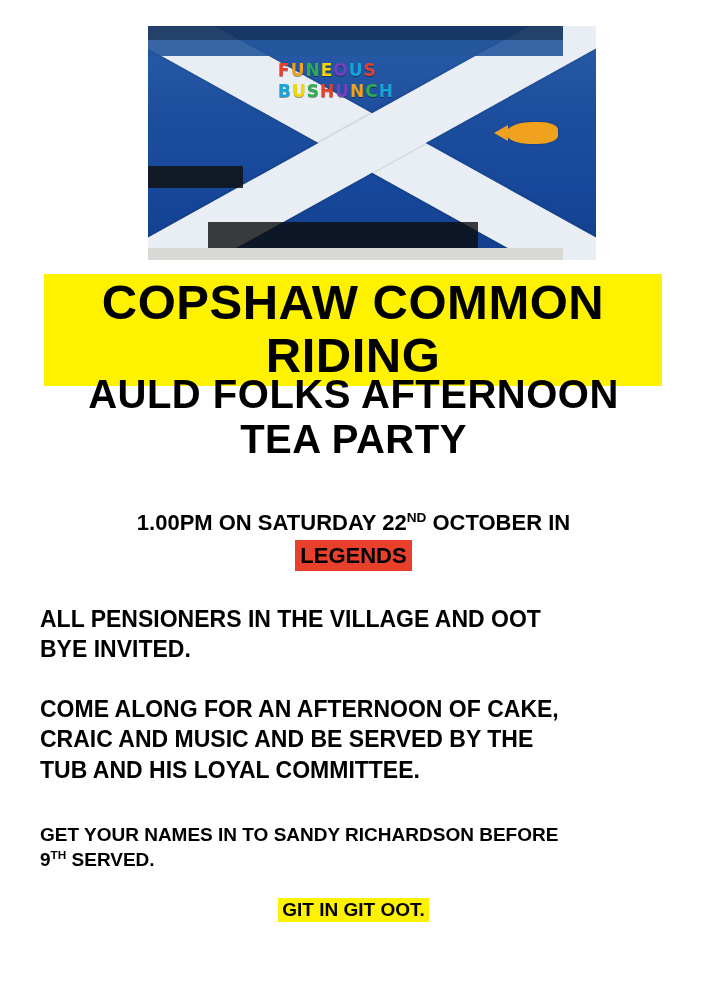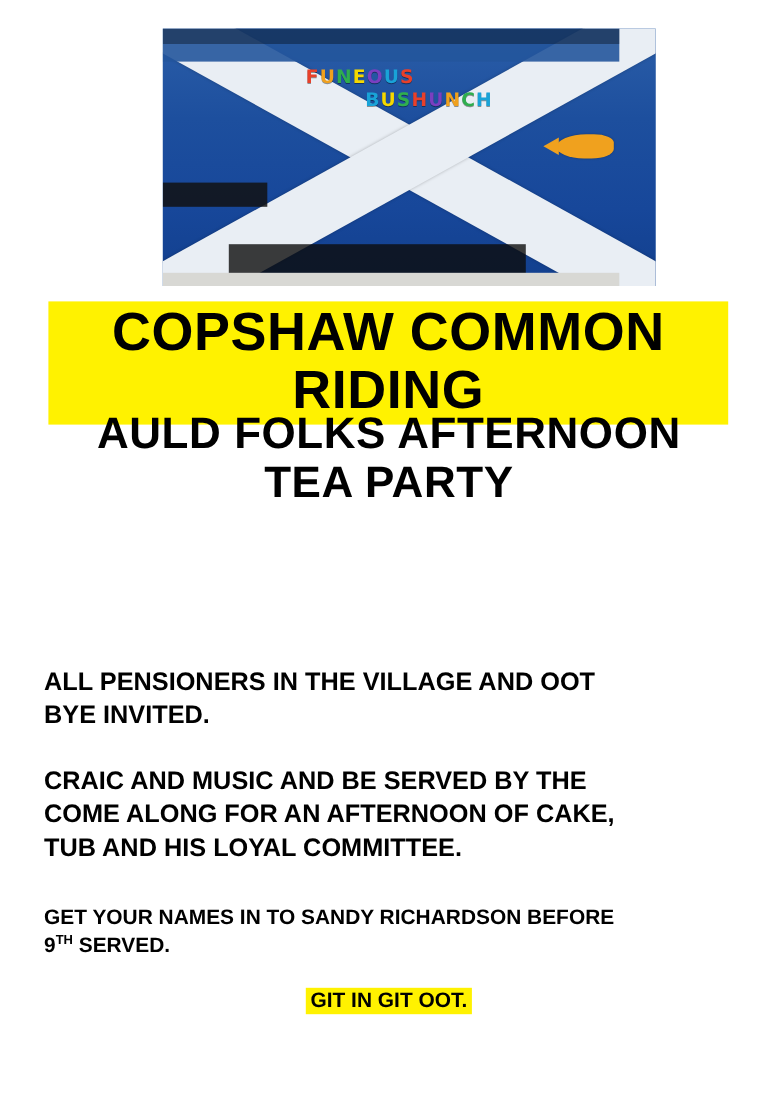--- a/index.html
+++ b/index.html
@@ -68,21 +68,21 @@
     width: 170px;
     height: 58px;
     line-height: 1;
     font-family: "DejaVu Sans", sans-serif;
     font-weight: bold;
     font-size: 17px;
     letter-spacing: 1px;
     z-index: 4;
   }
   .banner-letters span { display: inline-block; text-shadow: 0 1px 0 rgba(0,0,0,.4); }
-  .bl-row2 { margin-top: 4px; text-align: right; }
+  .bl-row2 { margin-top: 4px; }
 
   .dark-bar-left {
     position: absolute;
     left: 0;
     top: 140px;
     width: 95px;
     height: 22px;
     background: #121212;
     opacity: .85;
     z-index: 3;
@@ -244,29 +244,34 @@
 
   <div class="title-band">
     <span class="t hl-yellow">COPSHAW COMMON RIDING</span>
   </div>
 
   <div class="headline">
     <div>AULD FOLKS AFTERNOON</div>
     <div>TEA PARTY</div>
   </div>
 
+  <div class="when-line">
+    <span>1.00PM ON SATURDAY 22</span><sup>ND</sup><span> OCTOBER IN</span>
+    <br>
+    <span class="venue hl-red">LEGENDS</span>
+  </div>
 
   <div class="para p1">
     <div>ALL PENSIONERS IN THE VILLAGE AND OOT</div>
     <div>BYE INVITED.</div>
   </div>
 
   <div class="para p2">
+    <div>COME ALONG FOR AN AFTERNOON OF CAKE,</div>
     <div>CRAIC AND MUSIC AND BE SERVED BY THE</div>
-    <div>COME ALONG FOR AN AFTERNOON OF CAKE,</div>
     <div>TUB AND HIS LOYAL COMMITTEE.</div>
   </div>
 
   <div class="para p3">
     <div>GET YOUR NAMES IN TO SANDY RICHARDSON BEFORE</div>
     <div>
       <span>9</span><sup>TH</sup><span> SERVED.</span>
     </div>
   </div>
 

